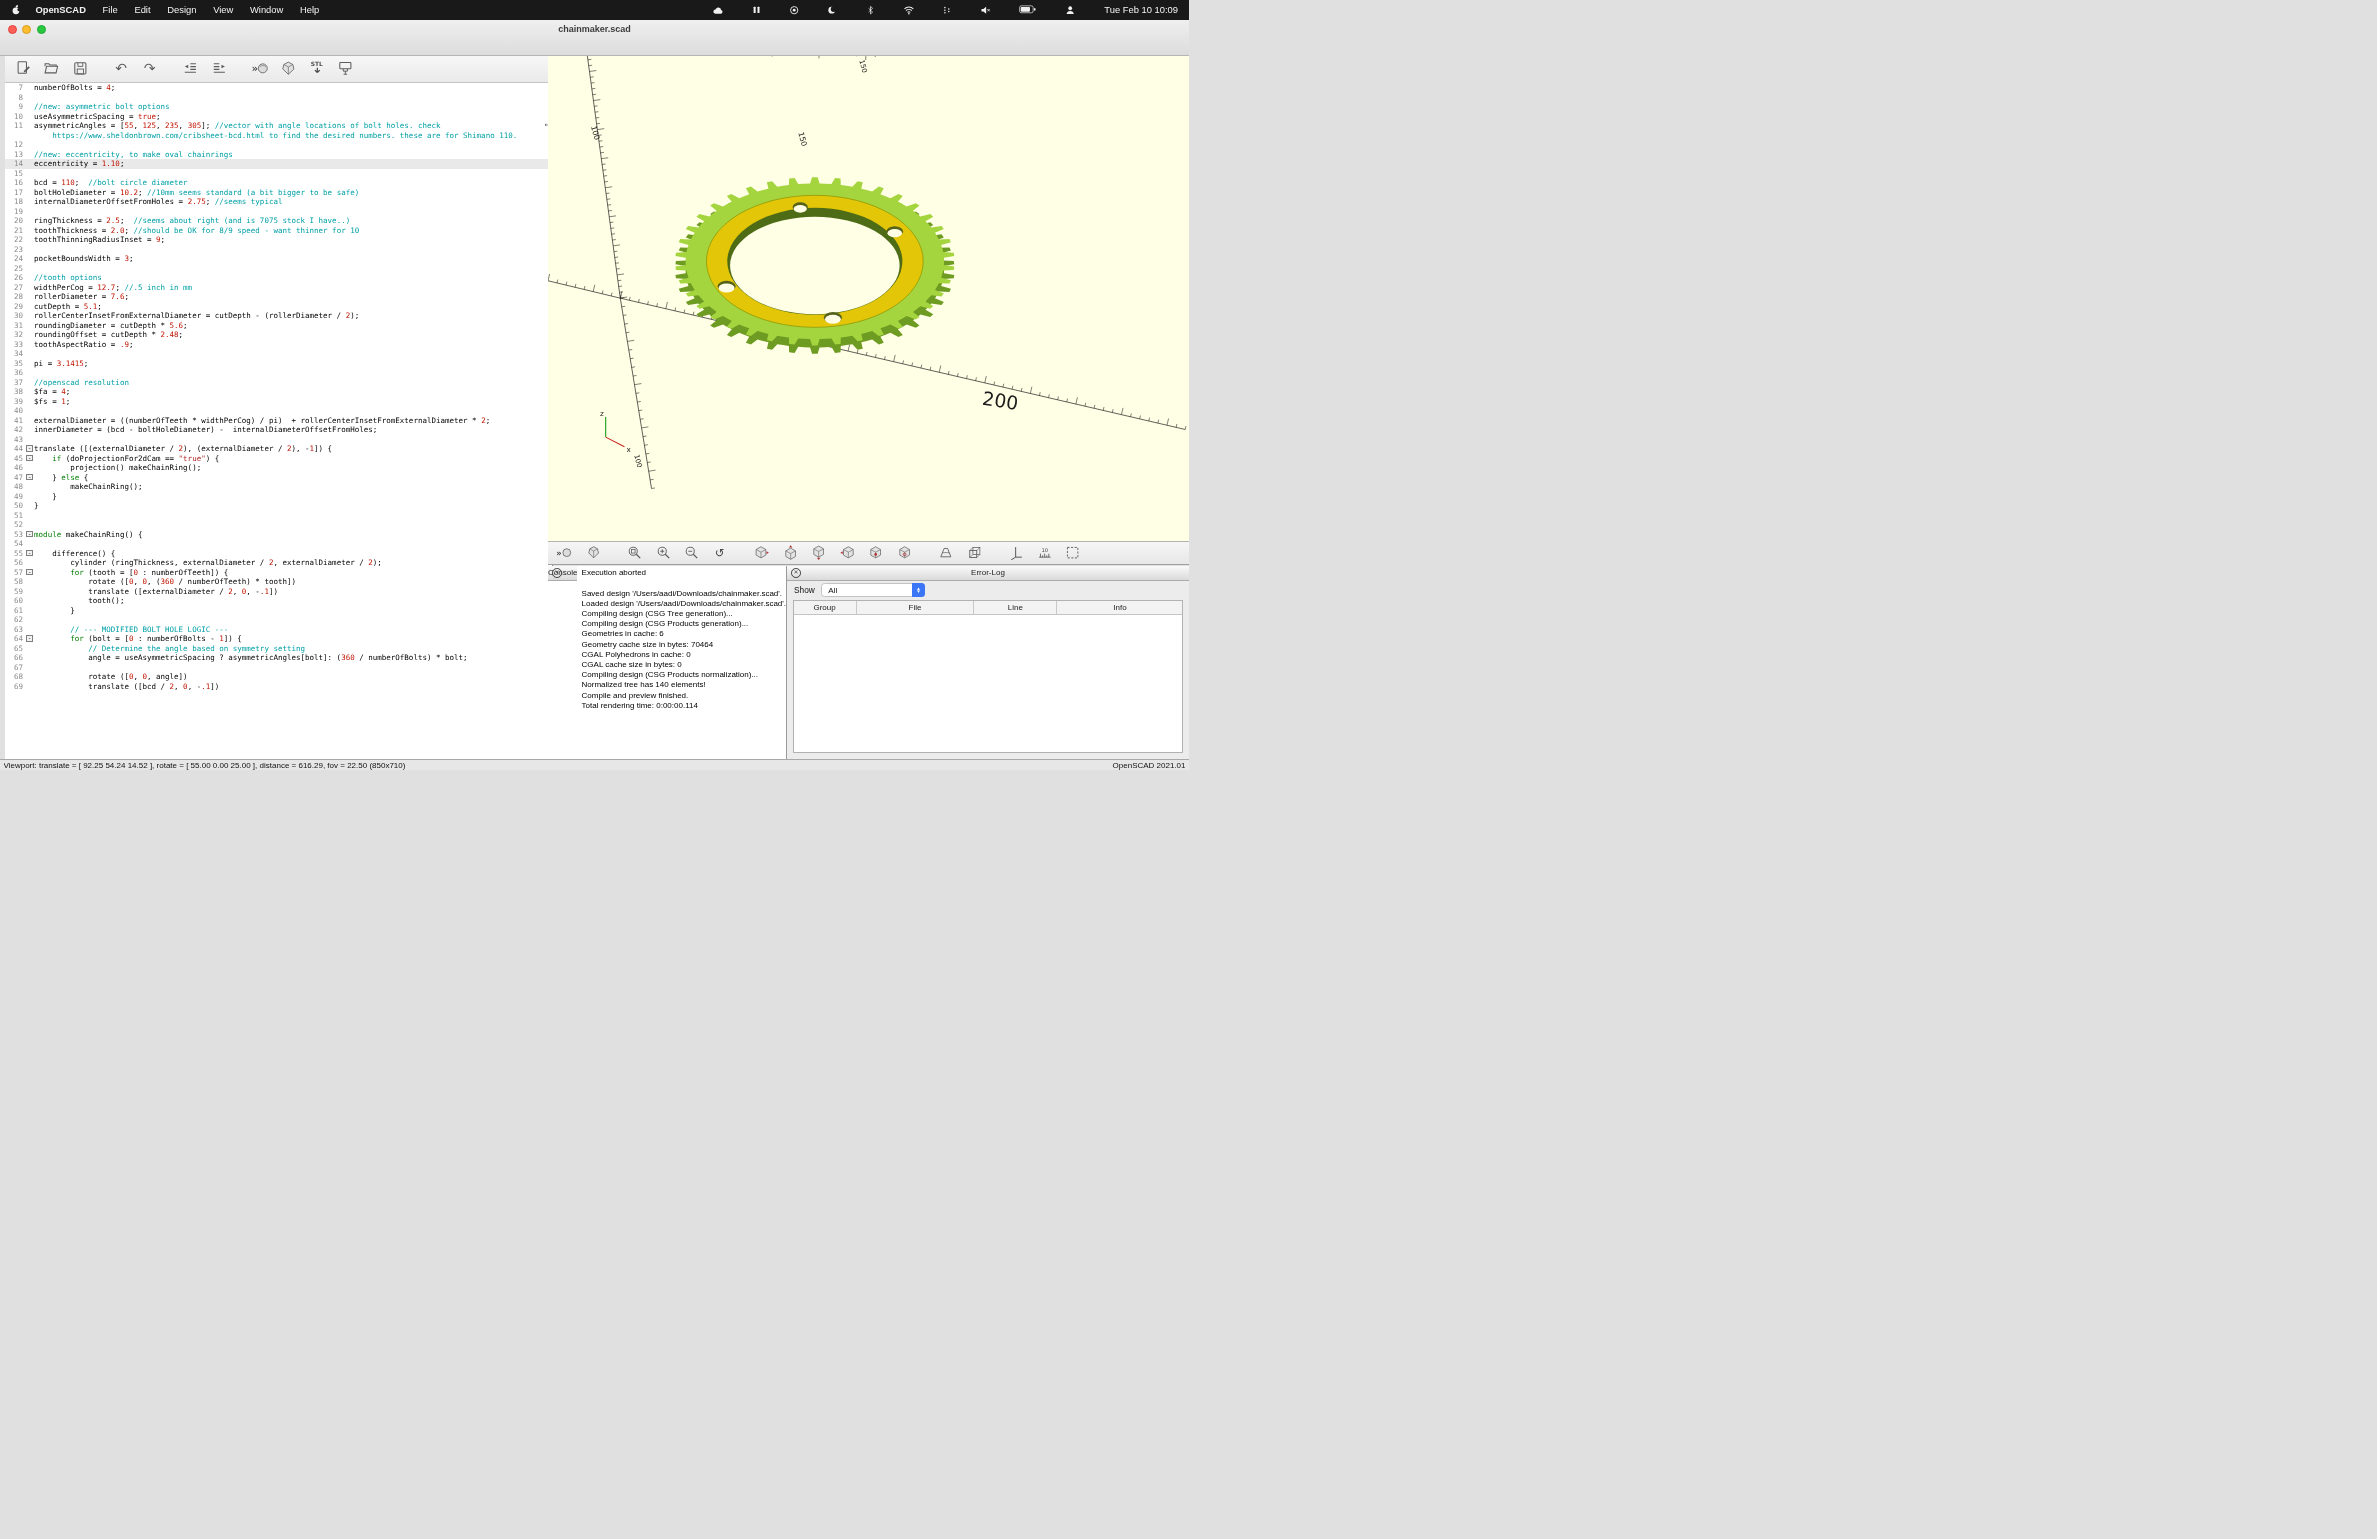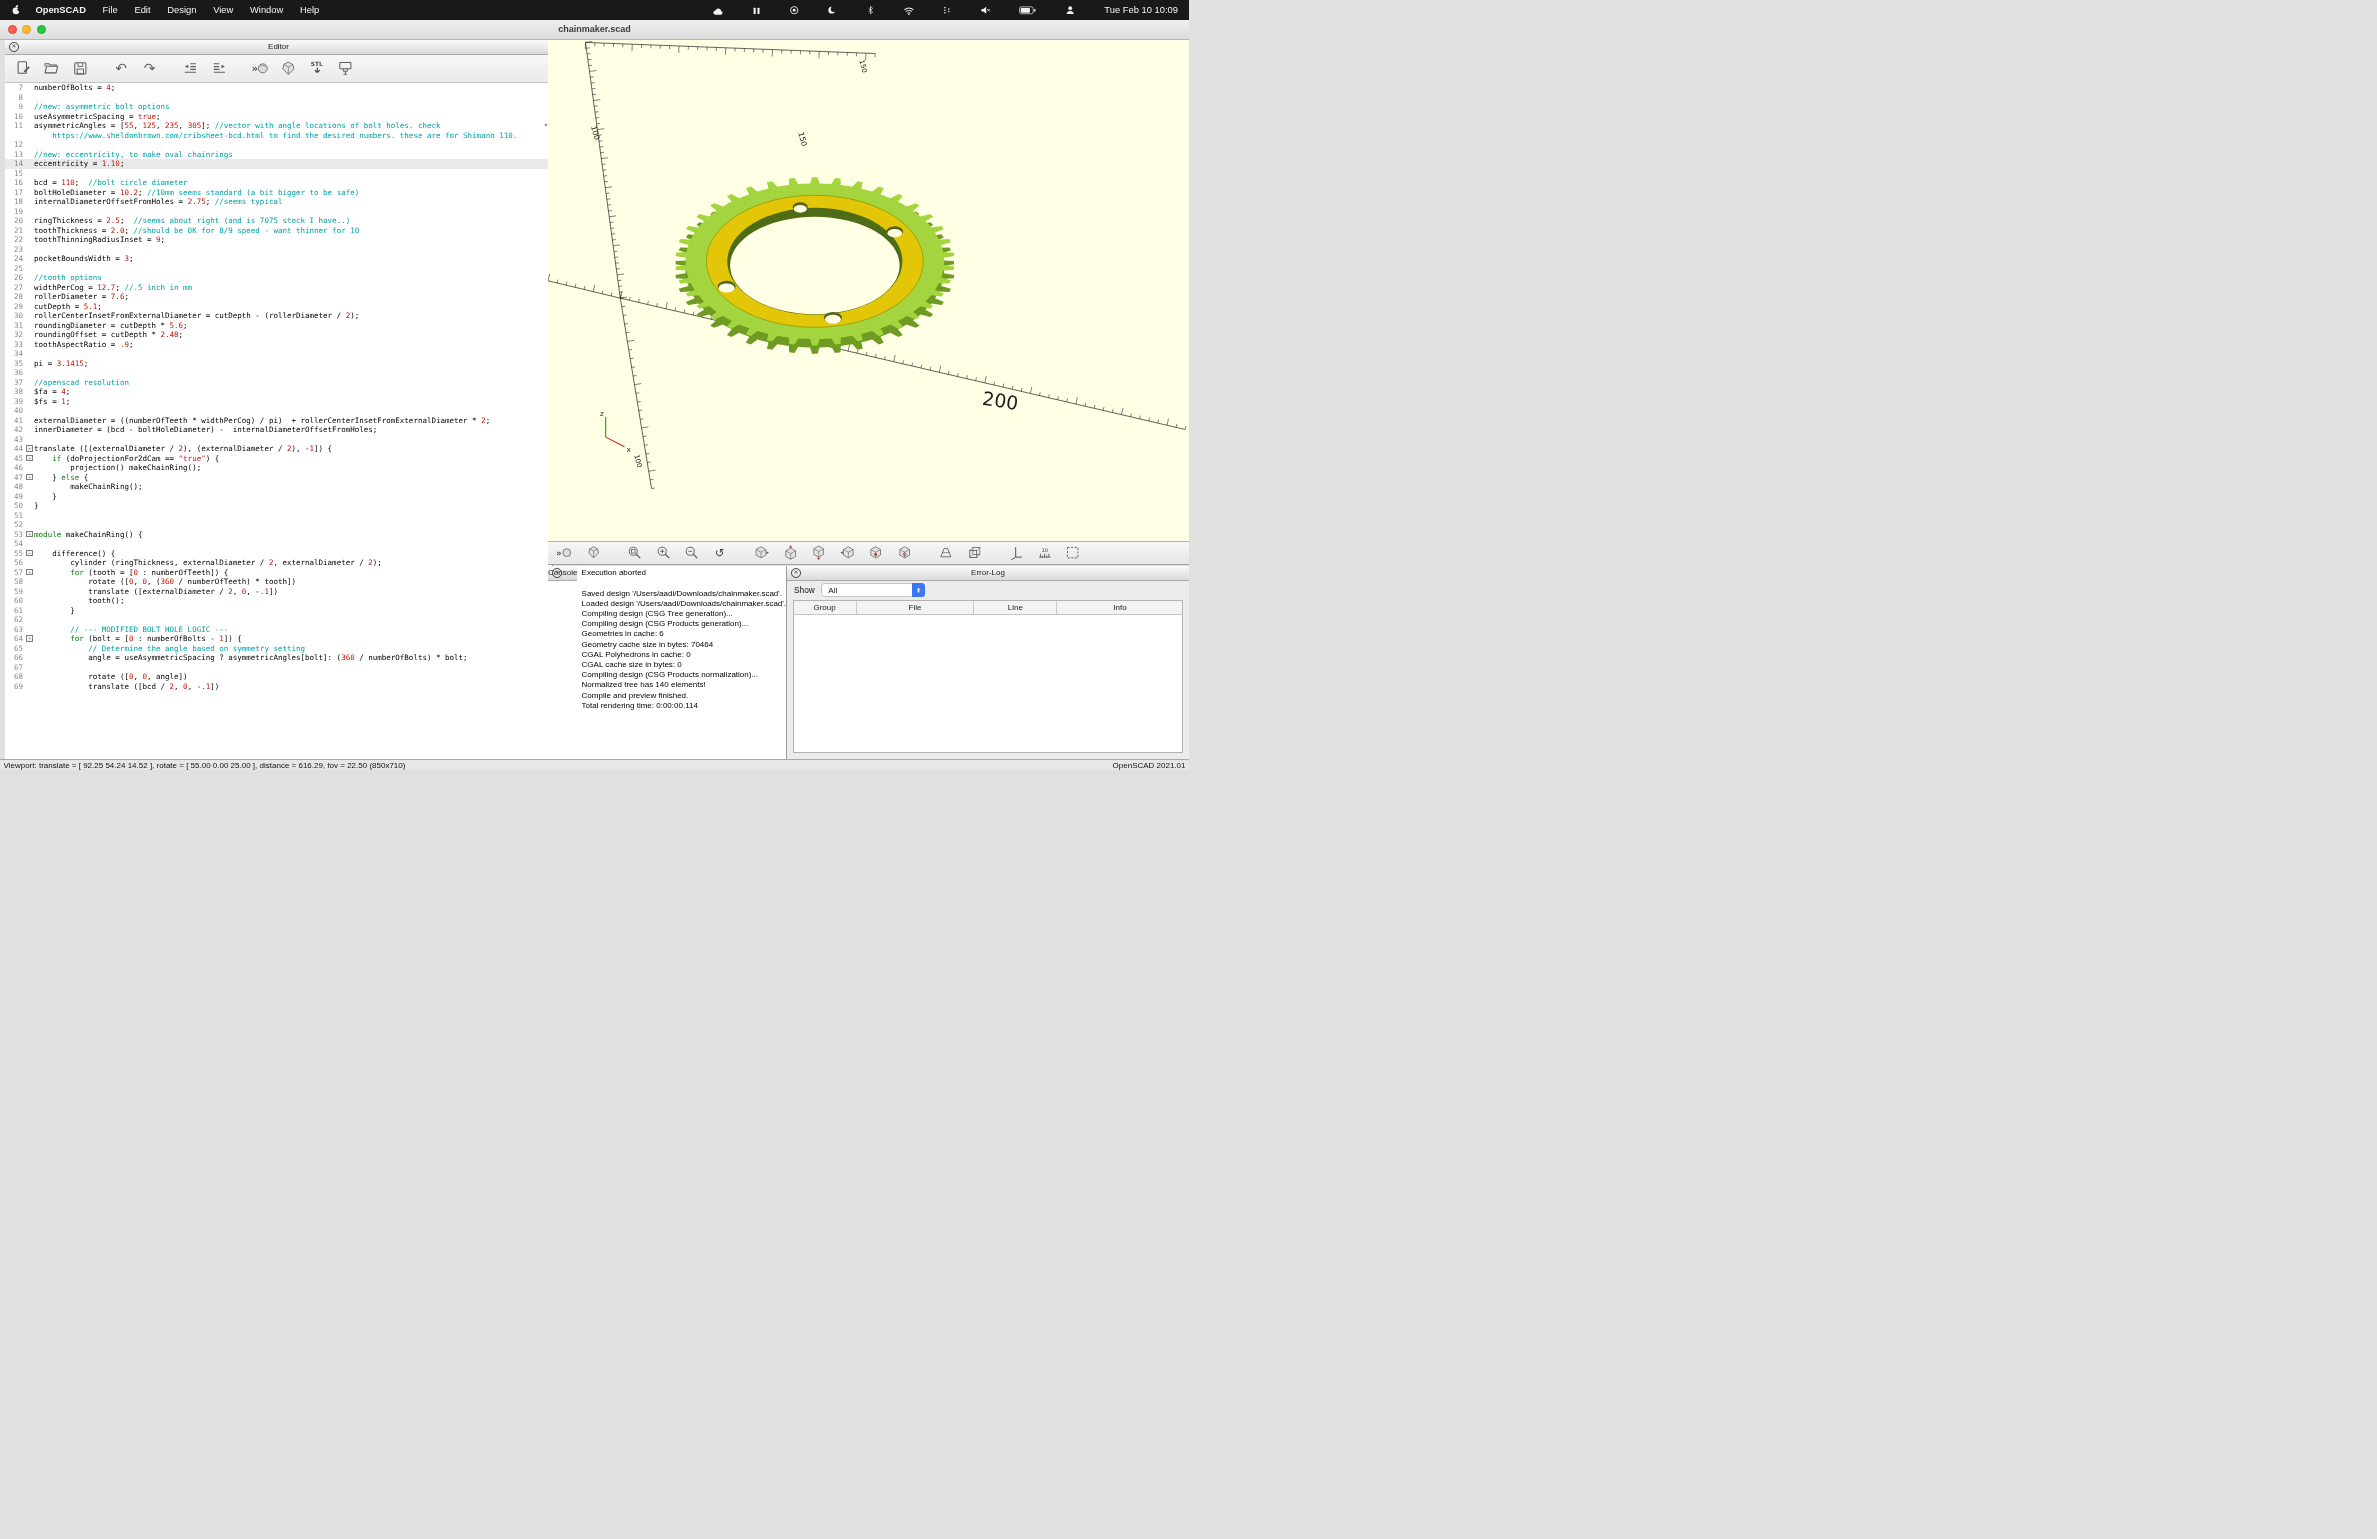--- a/index.html
+++ b/index.html
@@ -8,25 +8,25 @@
     font-family:"Liberation Sans","DejaVu Sans",sans-serif;background:#e0e0e0;
     -webkit-font-smoothing:antialiased;
   }
   
   .menubar{position:absolute;top:0;left:0;right:0;height:19.5px;background:#191919;
     display:flex;align-items:center;color:#f2f2f2;font-size:9.4px;padding:0 11px;box-sizing:border-box;z-index:40;}
   .apple{margin-right:14px;display:flex;align-items:center;}
   .app-name{font-weight:700;margin-right:16.7px;}
   .menu-items{display:flex;}
   .menu-item{margin-right:16.7px;}
-  .mb-right{margin-left:auto;display:flex;align-items:flex-end;gap:28px;}
+  .mb-right{margin-left:auto;display:flex;align-items:center;gap:28px;}
   .mb-icon{display:flex;align-items:center;}
   .clock{margin-left:1.4px;white-space:nowrap;}
   
-  .titlebar{position:absolute;top:19.5px;left:0;right:0;height:20px;
+  .titlebar{position:absolute;top:19.5px;left:0;right:0;height:36px;
     background:linear-gradient(#efefef,#dcdcdc);border-bottom:0.7px solid #b5b5b5;box-sizing:border-box;z-index:30;}
   .tl{position:absolute;top:5.6px;width:9px;height:9px;border-radius:50%;box-sizing:border-box;}
   .tl-red{left:7.6px;background:#ff5f57;border:0.7px solid #e0443e;}
   .tl-yellow{left:22px;background:#febc2e;border:0.7px solid #d89e24;}
   .tl-green{left:37px;background:#28c840;border:0.7px solid #1ea832;}
   .wtitle{position:absolute;left:0;right:0;top:0;line-height:19.5px;text-align:center;font-size:9px;color:#3c3c3c;font-weight:600;}
   
   .editor-panel{position:absolute;left:5px;top:40px;width:548px;height:719px;background:#fff;
     border-right:0.7px solid #8a8a8a;box-sizing:border-box;}
   .panel-header{height:14.6px;background:linear-gradient(#fafafa,#dadada);border-bottom:0.7px solid #ababab;

